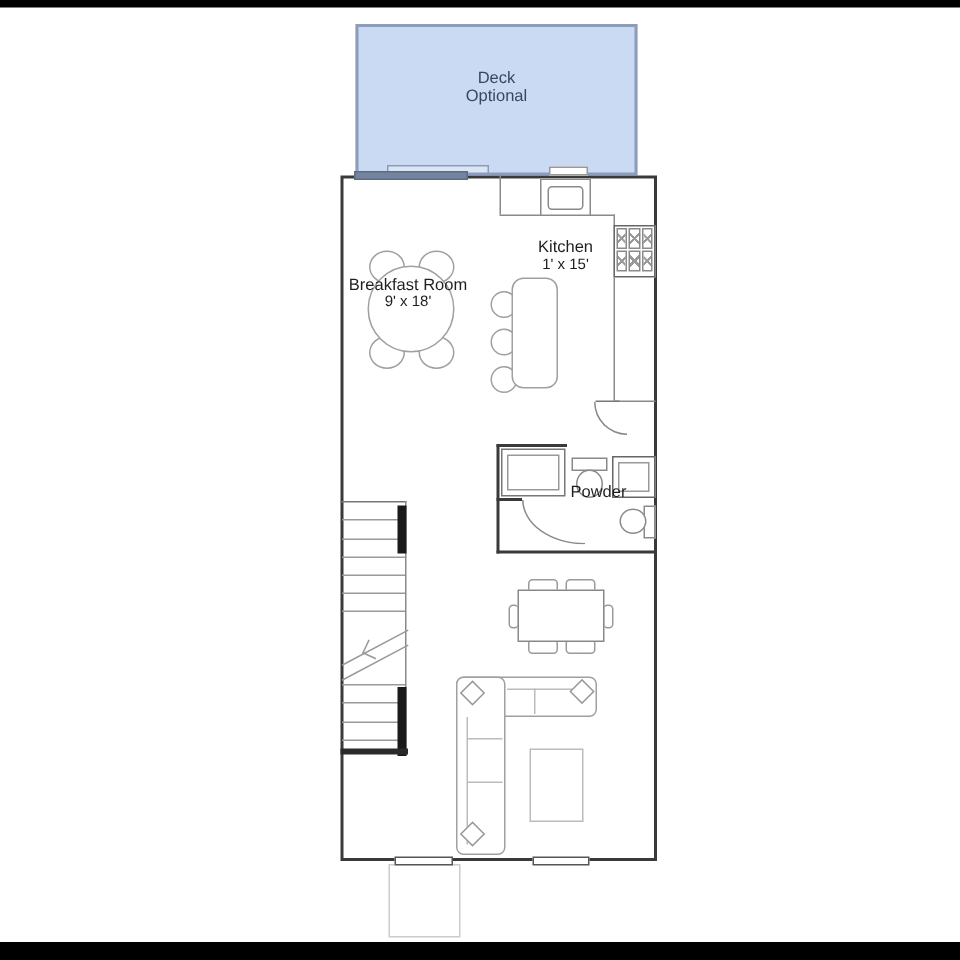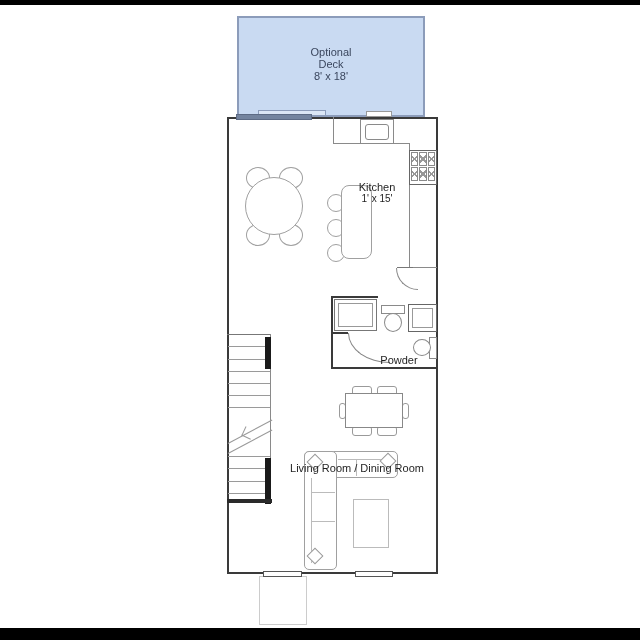--- a/index.html
+++ b/index.html
@@ -51,23 +51,22 @@
 </head>
 <body>
 
 <div class="stage">
 
   <div class="letterbox" style="top:0;height:5px;"></div>
   <div class="letterbox" style="top:628px;height:12px;"></div>
 
   <div class="deck">
     <div class="deck-label">
+      <div>Deck</div>
       <div>Optional</div>
-      <div>Deck</div>
-      <div>8' x 18'</div>
     </div>
   </div>
 
   <div class="plan"></div>
 
   <div class="door-a"></div>
   <div class="door-b"></div>
 
   <div class="ln" style="left:333px;top:117px;width:1px;height:26px;"></div>
   <div class="ln" style="left:333px;top:143px;width:77px;height:1px;"></div>
@@ -95,21 +94,25 @@
   <div class="furn round" style="left:327px;top:219px;width:18px;height:18px;z-index:1;"></div>
   <div class="furn round" style="left:327px;top:244px;width:18px;height:18px;z-index:1;"></div>
   <div class="furn" style="left:341px;top:185px;width:31px;height:74px;border-radius:8px;z-index:2;"></div>
 
   <div class="furn round" style="left:246px;top:167px;width:24px;height:22px;z-index:1;"></div>
   <div class="furn round" style="left:279px;top:167px;width:24px;height:22px;z-index:1;"></div>
   <div class="furn round" style="left:246px;top:224px;width:24px;height:22px;z-index:1;"></div>
   <div class="furn round" style="left:279px;top:224px;width:24px;height:22px;z-index:1;"></div>
   <div class="furn round" style="left:245px;top:177px;width:58px;height:58px;z-index:2;"></div>
 
-  <div class="lbl" style="left:341px;top:159px;width:72px;margin-top:22px;">
+  <div class="lbl" style="left:211px;top:184px;width:122px;">
+    <div class="name">Breakfast Room</div>
+    <div class="dims">9' x 18'</div>
+  </div>
+  <div class="lbl" style="left:341px;top:159px;width:72px;">
     <div class="name">Kitchen</div>
     <div class="dims">1' x 15'</div>
   </div>
 
   <div class="ln" style="left:397px;top:267px;width:16px;height:1px;background:#777;"></div>
   <div class="arc" style="left:396px;top:268px;width:22px;height:22px;"></div>
 
   <div class="wall" style="left:331px;top:296px;width:2px;height:73px;"></div>
   <div class="wall" style="left:331px;top:296px;width:47px;height:2px;"></div>
   <div class="wall" style="left:331px;top:367px;width:107px;height:2px;"></div>
@@ -118,21 +121,21 @@
   <div class="fix" style="left:334px;top:299px;width:43px;height:32px;border-color:#777;"></div>
   <div class="fix" style="left:338px;top:303px;width:35px;height:24px;border-color:#999;"></div>
   <div class="arc" style="left:348px;top:333px;width:42px;height:30px;"></div>
 
   <div class="fix" style="left:381px;top:305px;width:24px;height:9px;"></div>
   <div class="fix round" style="left:384px;top:313px;width:18px;height:19px;"></div>
 
   <div class="fix" style="left:408px;top:304px;width:29px;height:28px;border-color:#666;"></div>
   <div class="fix" style="left:412px;top:308px;width:21px;height:20px;border-color:#999;"></div>
 
-  <div class="lbl" style="left:373px;top:354px;width:52px;">
+  <div class="lbl" style="left:373px;top:322px;width:52px;">
     <div class="name">Powder</div>
   </div>
   <div class="fix" style="left:429px;top:337px;width:8px;height:22px;"></div>
   <div class="fix round" style="left:413px;top:339px;width:18px;height:17px;"></div>
 
   <div class="ln" style="left:227px;top:334px;width:44px;height:1px;background:#777;"></div>
   <div class="ln" style="left:270px;top:334px;width:1px;height:170px;"></div>
   <div class="tread" style="top:346px;"></div>
   <div class="tread" style="top:359px;"></div>
   <div class="tread" style="top:371px;"></div>
@@ -165,21 +168,20 @@
   <div class="seatln" style="left:311px;top:478px;width:1px;height:85px;z-index:4;"></div>
   <div class="seatln" style="left:312px;top:492px;width:23px;height:1px;z-index:4;"></div>
   <div class="seatln" style="left:312px;top:521px;width:23px;height:1px;z-index:4;"></div>
   <div class="pillow" style="left:309px;top:456px;"></div>
   <div class="pillow" style="left:382px;top:455px;"></div>
   <div class="pillow" style="left:309px;top:550px;"></div>
 
   <div class="fix" style="left:353px;top:499px;width:36px;height:49px;border-color:#bbb;"></div>
 
   <div class="lbl" style="left:288px;top:462px;width:138px;">
-    <div class="name">Living Room / Dining Room</div>
   </div>
 
   <div class="fix" style="left:263px;top:571px;width:39px;height:6px;border-color:#555;z-index:3;"></div>
   <div class="fix" style="left:355px;top:571px;width:38px;height:6px;border-color:#555;z-index:3;"></div>
 
   <div class="fix" style="left:259px;top:576px;width:48px;height:49px;border-color:#ccc;"></div>
 
 </div>
 
 </body></html>

